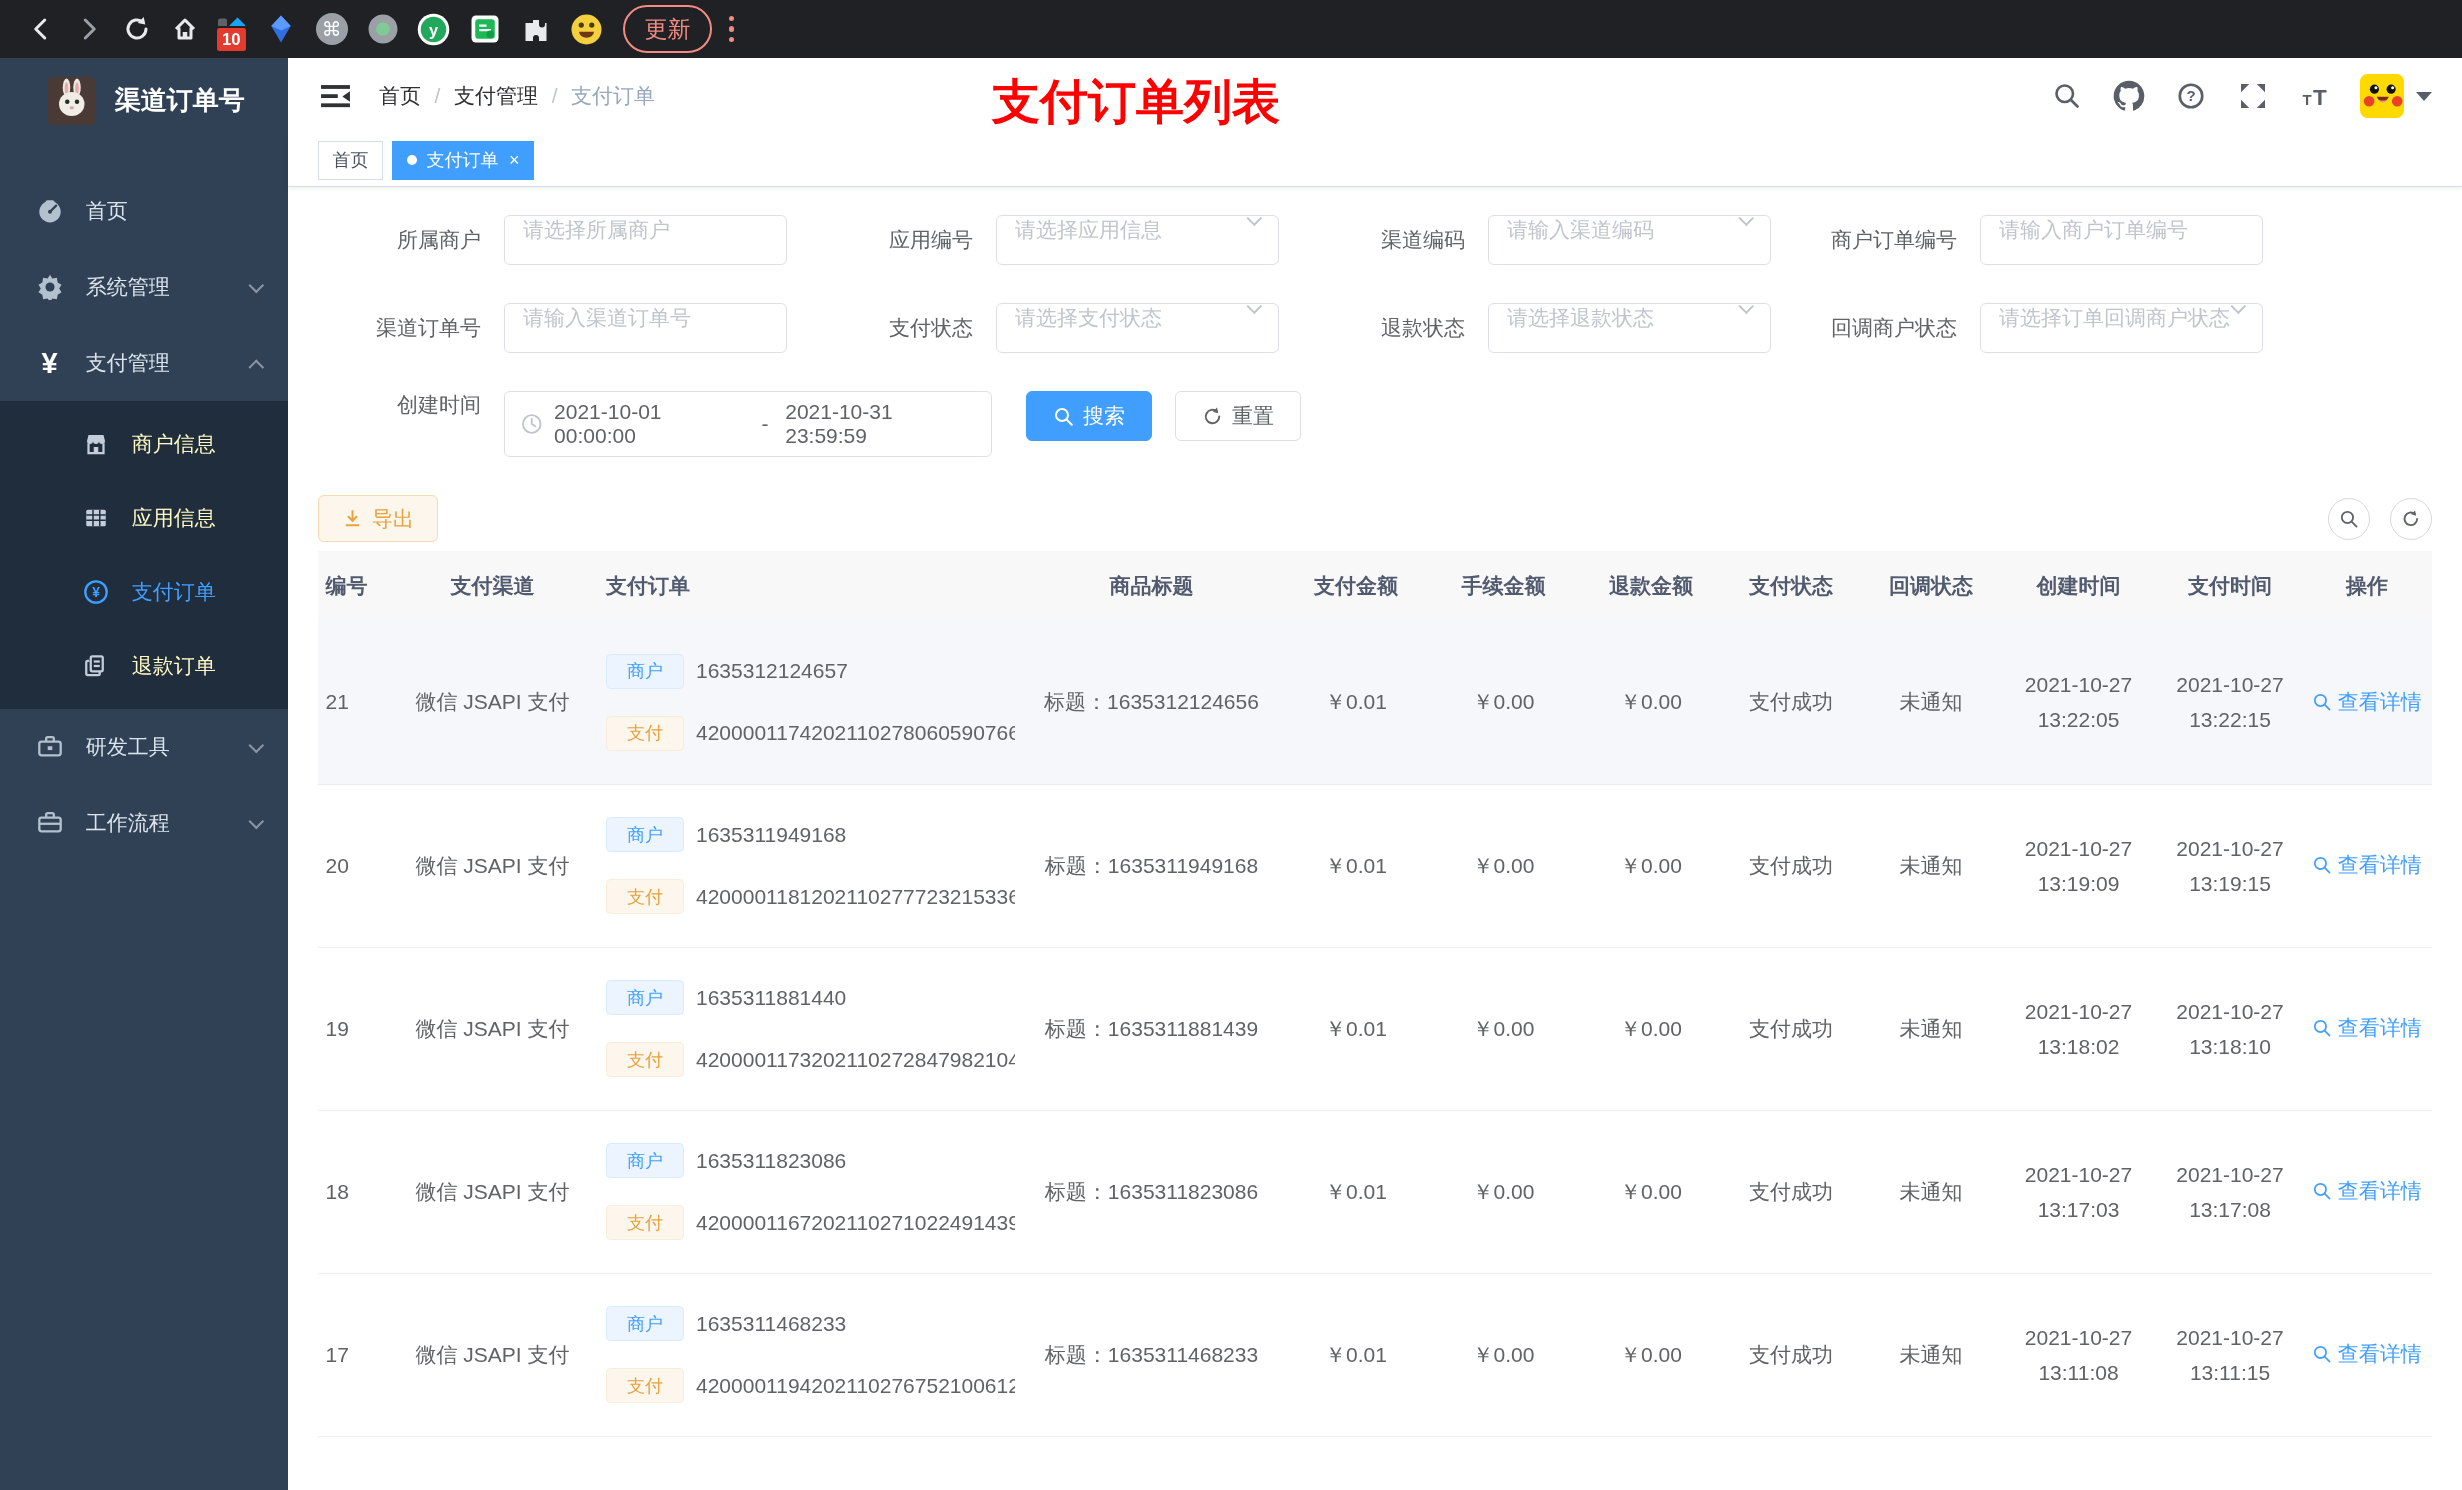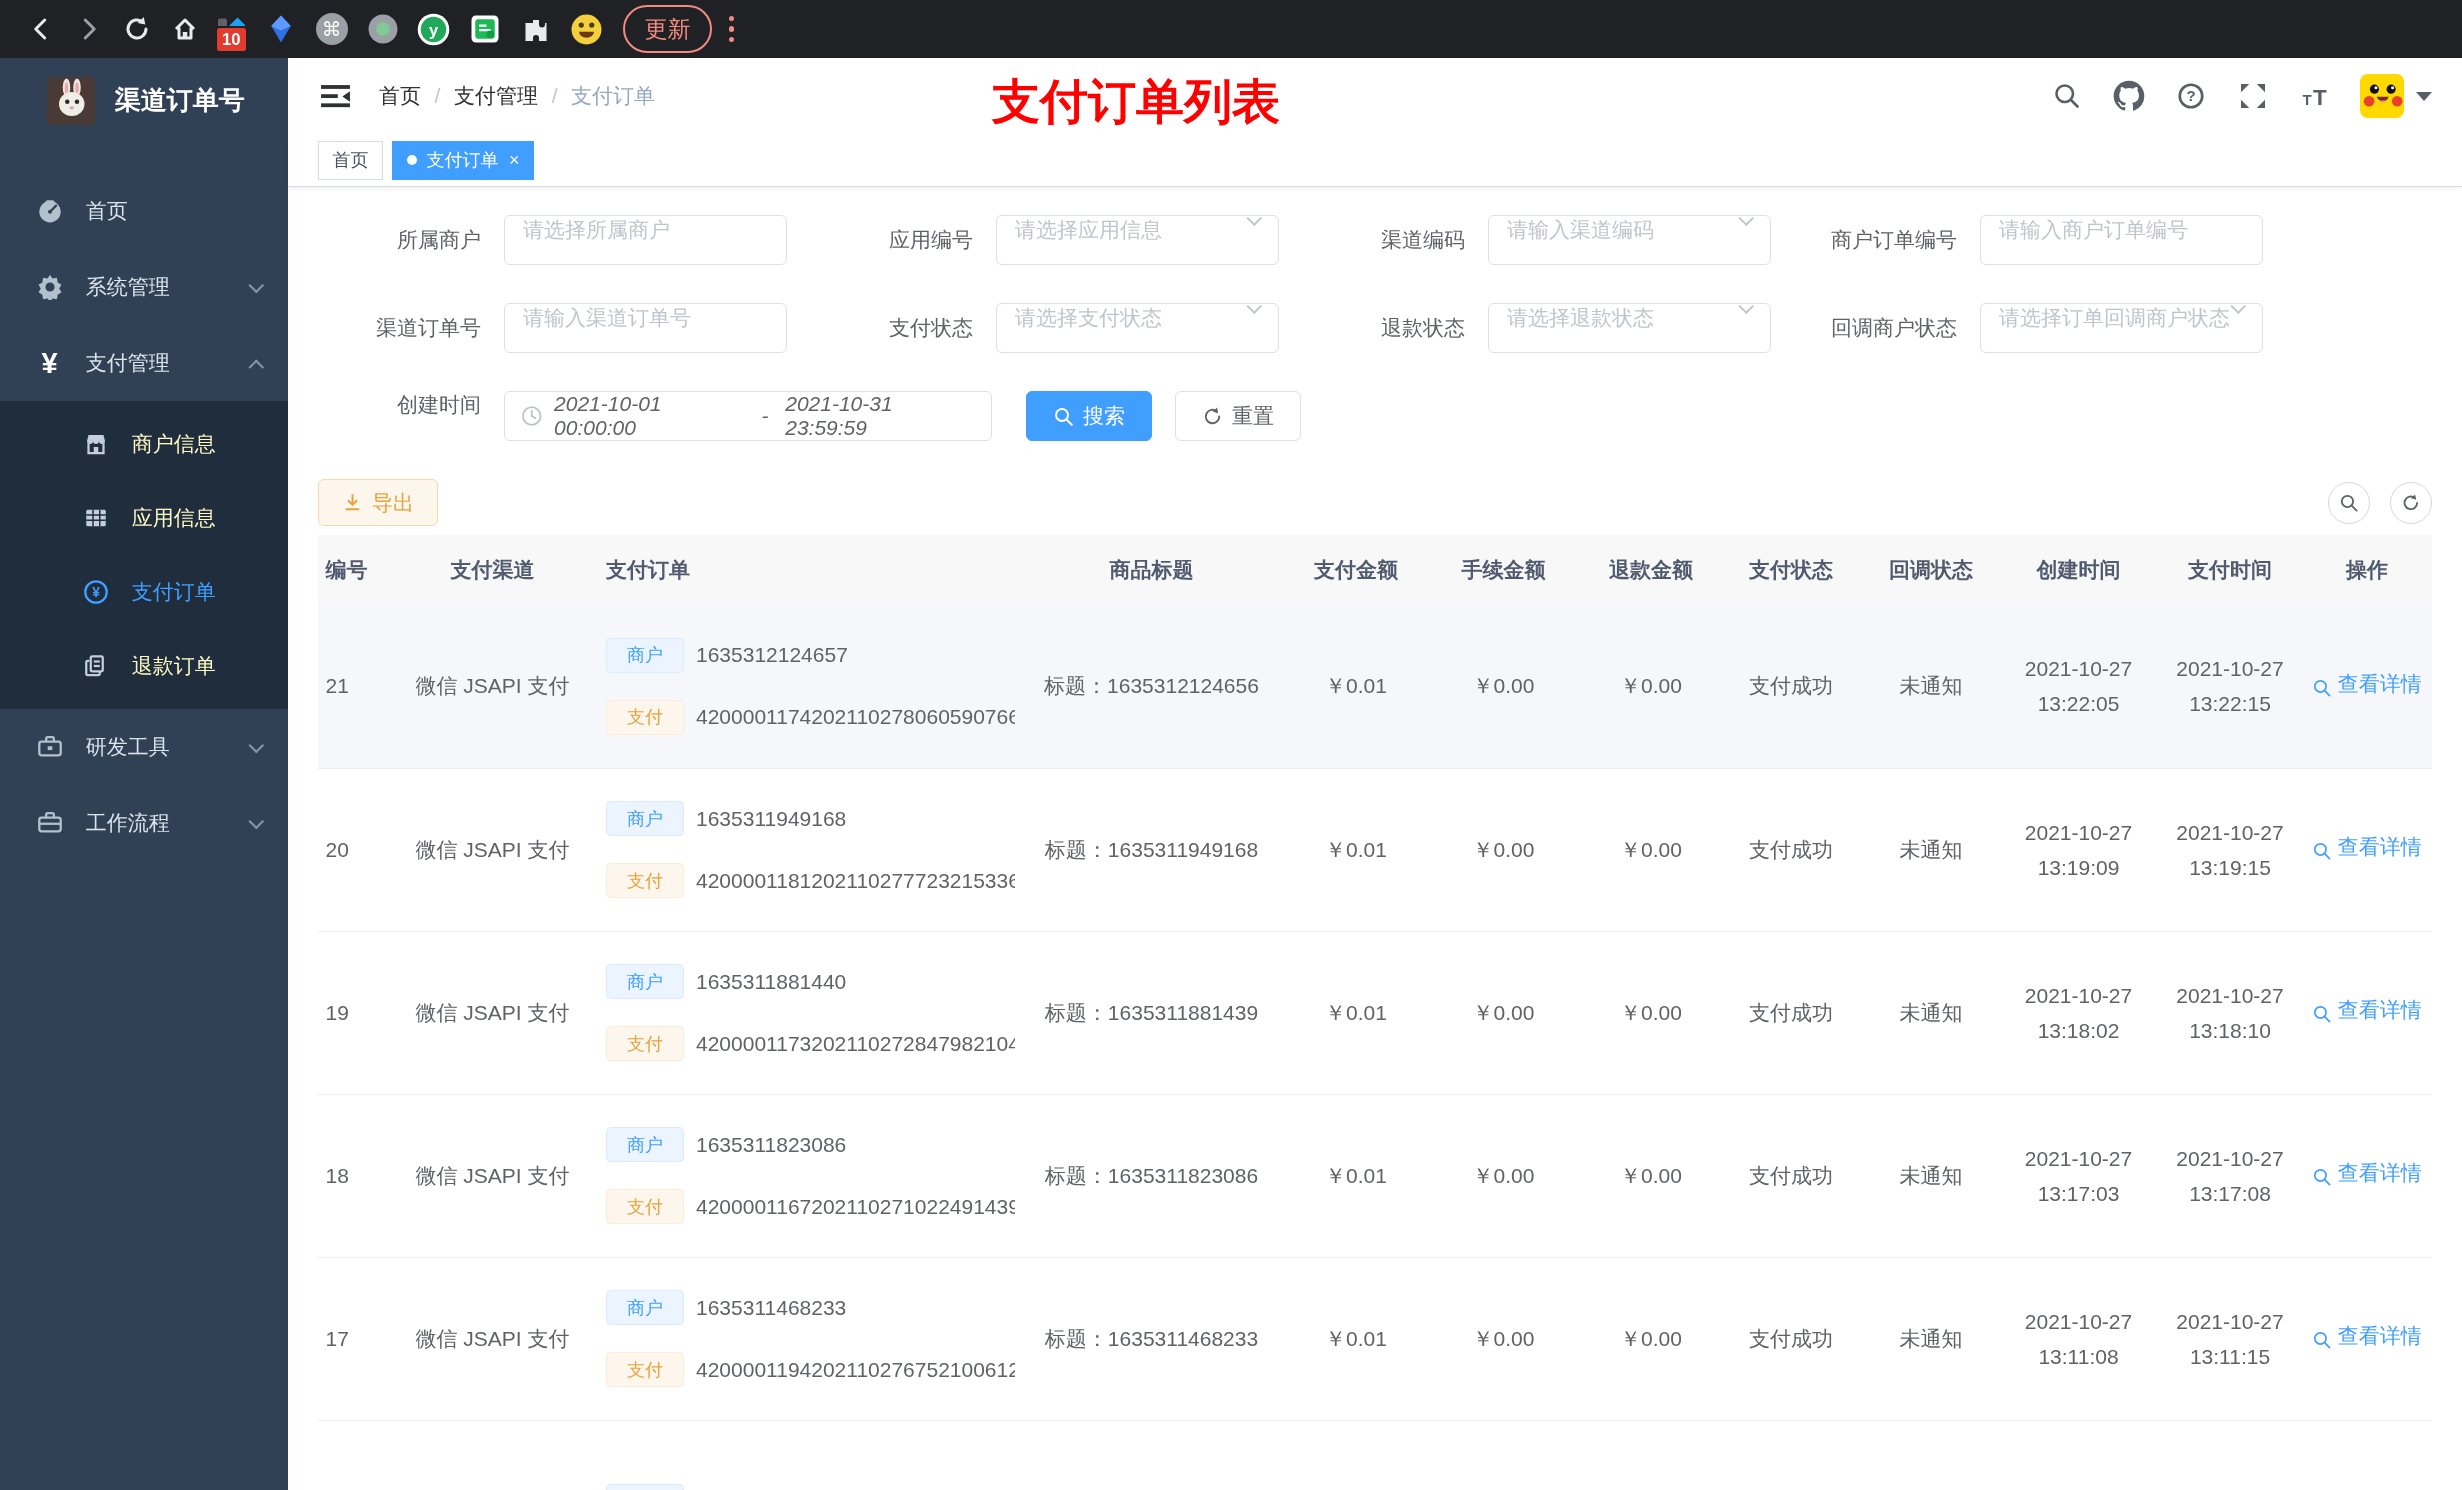--- a/index.html
+++ b/index.html
@@ -60,21 +60,21 @@
   .tab-close { margin-left:10.6px; font-size:18px; }
 
   
   .content { padding:28px 30px 0 30px; }
   .form-row { display:flex; margin-bottom:38px; }
   .form-item { width:469px; margin-right:23px; display:flex; align-items:center; }
   .form-label { flex:0 0 186px; text-align:right; padding-right:23px; font-size:21px; color:#606266; white-space:nowrap; }
   .form-control { width:284px; height:50px; border:1.5px solid #dcdfe6; border-radius:6px; display:flex; align-items:flex-start; padding:0 18px; cursor:text; background:#fff; }
   .placeholder { flex:1; font-size:21px; color:#c0c4cc; white-space:nowrap; overflow:hidden; }
   .sel-arrow { width:10.6px; height:10.6px; border-right:2.3px solid #c0c4cc; border-bottom:2.3px solid #c0c4cc; transform:rotate(45deg) translate(-2.3px,-2.3px); flex:0 0 auto; }
-  .date-box { width:488px; height:50px; border:1.5px solid #dcdfe6; border-radius:6px; display:flex; align-items:center; padding:0 15px; font-size:21px; color:#606266; cursor:pointer;font-style:italic; }
+  .date-box { width:488px; height:66px; border:1.5px solid #dcdfe6; border-radius:6px; display:flex; align-items:center; padding:0 15px; font-size:21px; color:#606266; cursor:pointer; }
   .date-box .sep { margin:0 16.7px; color:#606266; }
   .btn { height:50px; border-radius:6px; font-size:21px; display:inline-flex; align-items:center; justify-content:center; padding:0 26px; cursor:pointer; gap:9px; white-space:nowrap; }
   .btn-primary { background:#409eff; color:#fff; border:1.5px solid #409eff; margin-left:34px; }
   .btn-plain { background:#fff; color:#606266; border:1.5px solid #dcdfe6; margin-left:23px; }
 
   
   .toolbar { width:2114px; display:flex; align-items:center; justify-content:space-between; margin:18px 0 9px 0; }
   .btn-export { height:47px; border-radius:6px; padding:0 23px; background:#fdf6ec; border:1.5px solid #f5dab1; color:#e6a23c; font-size:21px; display:inline-flex; align-items:center; gap:9px; cursor:pointer; }
   .mini-btns { display:flex; gap:19.7px; }
   .mini-circle { width:42px; height:42px; border-radius:50%; border:1.5px solid #d6d9de; display:flex; align-items:center; justify-content:center; color:#5f6368; cursor:pointer; background:#fff; }
@@ -86,21 +86,21 @@
   .grid tr.hover td { background:#f5f7fa; }
   th.c-id, td.c-id { text-align:left; padding-left:7.6px; }
   th.c-left, td.c-left { text-align:left; padding-left:15px; }
   .order-line { display:flex; align-items:center; margin:0; }
   .order-line + .order-line { margin-top:27px; }
   .tag { display:inline-flex; align-items:center; height:35px; padding:0 20px; border-radius:4.5px; font-size:18px; flex:0 0 auto; }
   .tag-blue { color:#409eff; background:#ecf5ff; border:1.5px solid #d9ecff; }
   .tag-yellow { color:#e6a23c; background:#fdf6ec; border:1.5px solid #faecd8; }
   .tag + .num { margin-left:12px; }
   .time-cell div { line-height:35px; }
-  .view-link { color:#409eff; display:inline-flex; align-items:flex-end; gap:6px; cursor:pointer; text-decoration:none; font-size:21px; }
+  .view-link { color:#409eff; display:inline-flex; align-items:center; gap:6px; cursor:pointer; text-decoration:none; font-size:21px; }
 </style>
 </head>
 <body>
 
 <div class="browser-bar">
   <div class="nav-btn">
     <svg width="30" height="30" viewBox="0 0 40 40">
         <path d="M25 8 L13 20 L25 32" fill="none" stroke="#e8eaed" stroke-width="4" stroke-linecap="round" stroke-linejoin="round"></path>
       </svg>
   </div>

